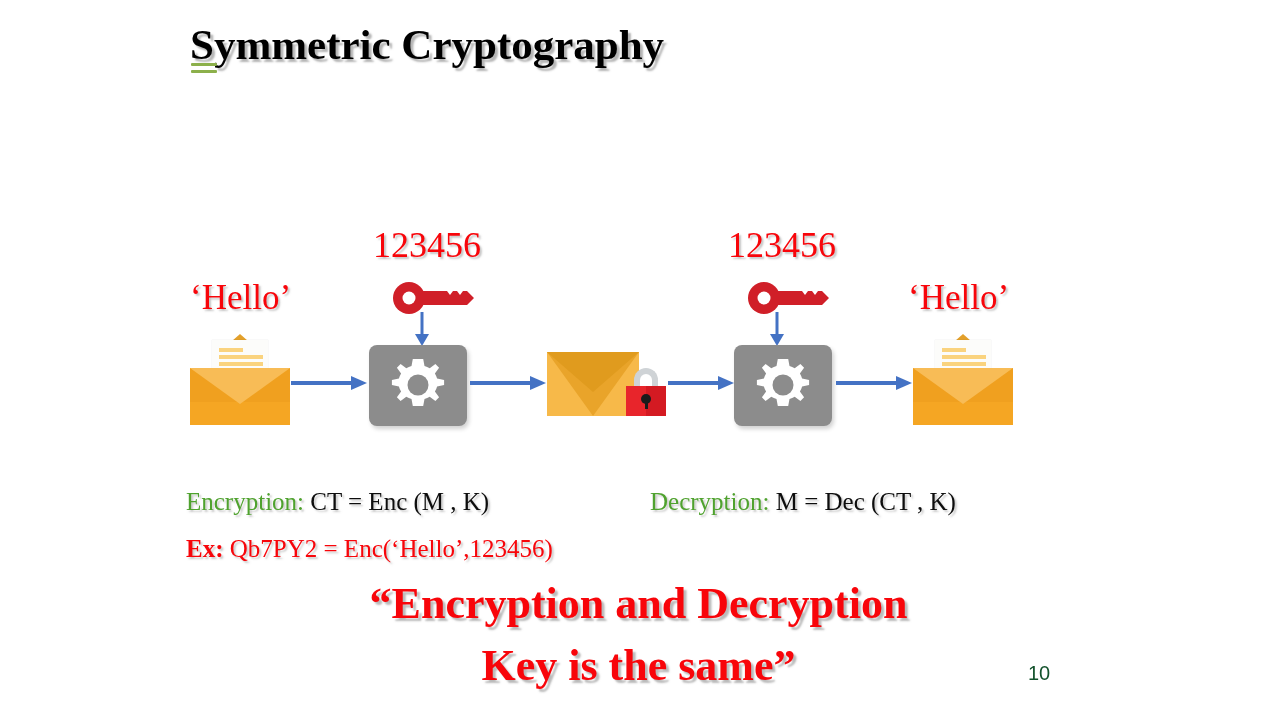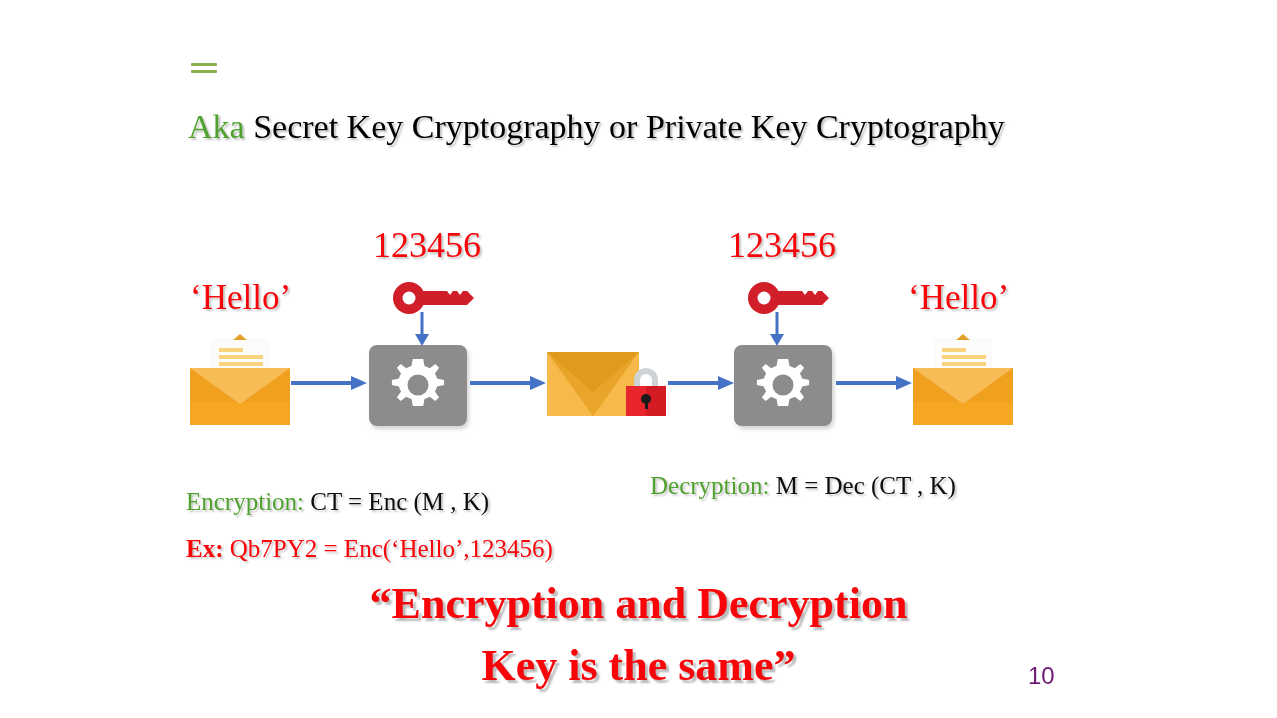--- a/index.html
+++ b/index.html
@@ -217,21 +217,21 @@
     white-space: nowrap;
     text-shadow: 2px 2px 2px rgba(150,150,150,0.5);
   }
   .f-line1 { font-size: 25px; color: #0D0D0D; }
   .f-line2 { font-size: 25px; color: #F8050A; }
   .f-green { color: #4FA22E; }
   .f-exbold { font-weight: bold; }
 
   .enc1 { left: 186px; top: 488px; }
   .enc2 { left: 186px; top: 535px; }
-  .dec1 { left: 650px; top: 472px; }
+  .dec1 { left: 650px; top: 488px; }
   .dec2 { left: 650px; top: 521px; }
 
   
   .quote {
     position: absolute;
     left: 0;
     width: 1277px;
     text-align: center;
     font-family: "Liberation Serif", serif;
     font-weight: bold;
@@ -242,37 +242,35 @@
   }
   .quote-l1 { top: 578px; padding-right: 60px; }
   .quote-l2 { top: 640px; padding-right: 60px; }
 
   
   .pagenum {
     position: absolute;
     left: 1028px;
     top: 662px;
     font-family: "Liberation Sans", sans-serif;
-    font-size: 24px;
-    color: #701a75;
+    font-size: 20px;
+    color: #14532d;
   }
 </style>
 </head>
 <body>
 
 <div id="slide">
 
+  <div class="title">Symmetric Cryptography</div>
   <div class="title-underline">
     <span></span>
       <span></span>
   </div>
 
-  <div class="subtitle">
-    <span class="aka">Aka</span><span> Secret Key Cryptography or Private Key Cryptography</span>
-  </div>
 
   <div class="red-label lbl-key1">123456</div>
   <div class="red-label lbl-key2">123456</div>
   <div class="red-label lbl-plain1">‘Hello’</div>
   <div class="red-label lbl-plain2">‘Hello’</div>
 
   <div class="node keyicon" style="left:393px; top:281px;">
     <svg width="82" height="34" viewBox="0 0 82 34">
       <circle cx="16" cy="17" r="16" fill="#D01F28"></circle>
       <circle cx="16" cy="17" r="6.5" fill="#FFFFFF"></circle>

